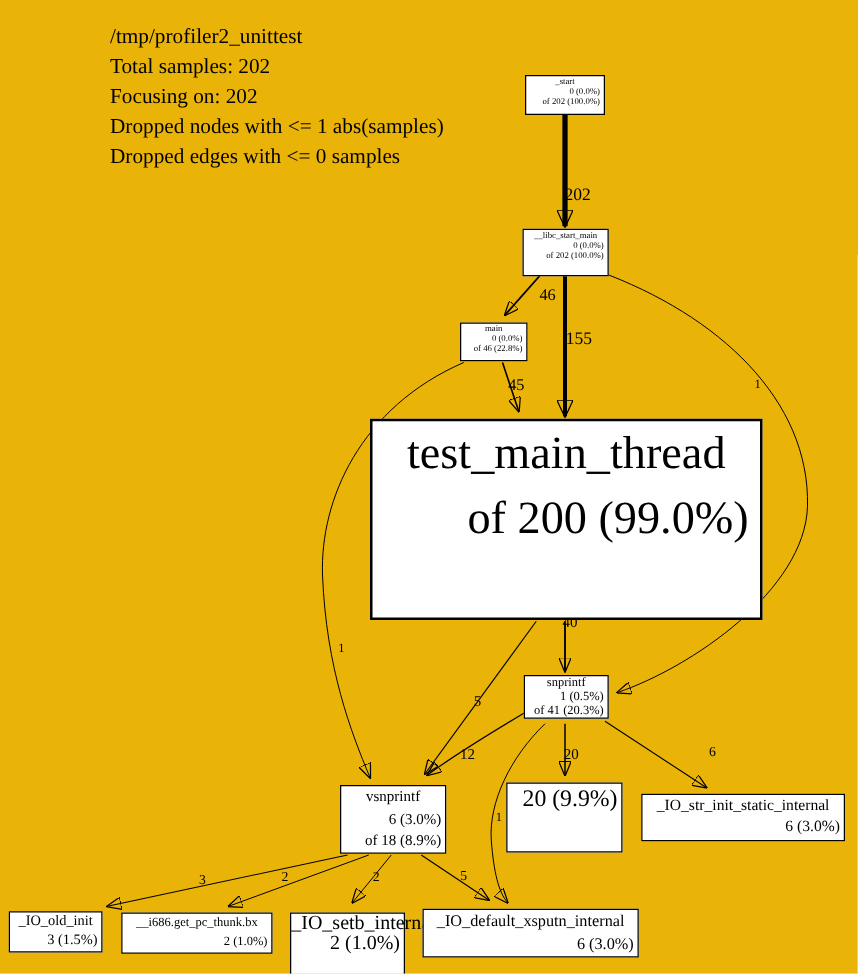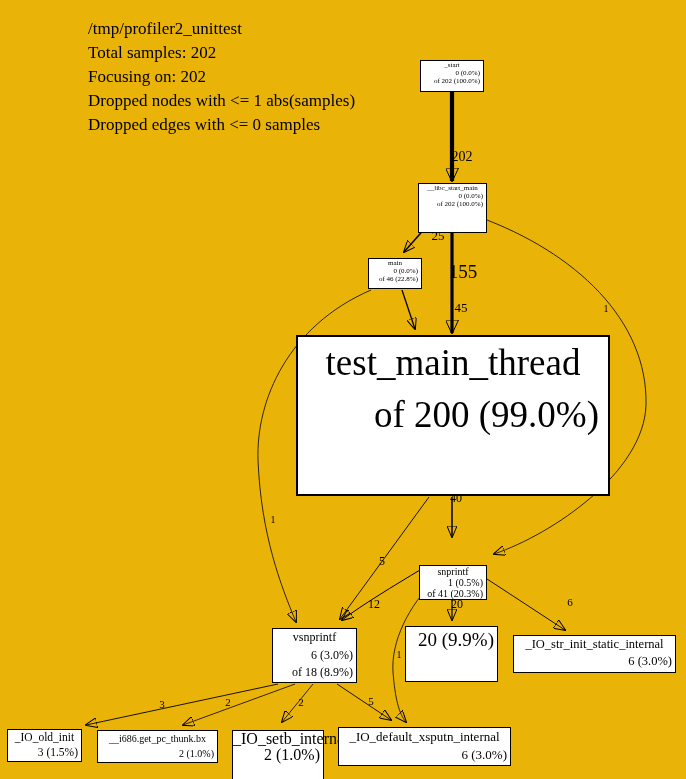--- a/index.html
+++ b/index.html
@@ -59,60 +59,60 @@
     <path d="M452,579 L452,620" stroke-width="1.2" marker-end="url(#ah)"></path>
     <path d="M484,577 L565,630" stroke-width="0.9" marker-end="url(#ah)"></path>
     <path d="M436,579 C408,606 391,642 393,672 C395,698 399,714 406,722" stroke-width="0.8" marker-end="url(#ah)"></path>
     <path d="M278,684 L86,725" stroke-width="0.9" marker-end="url(#ah)"></path>
     <path d="M295,684 L183,725" stroke-width="0.8" marker-end="url(#ah)"></path>
     <path d="M313,684 L282,722" stroke-width="0.8" marker-end="url(#ah)"></path>
     <path d="M337,684 L391,720" stroke-width="0.9" marker-end="url(#ah)"></path>
   </svg>
 
   <span class="elabel" style="left:462px;top:157px;font-size:14px;">202</span>
-  <span class="elabel" style="left:438px;top:236px;font-size:13px;">25</span>
-  <span class="elabel" style="left:463px;top:272px;font-size:19px;">155</span>
+  <span class="elabel" style="left:438px;top:236px;font-size:13px;">46</span>
+  <span class="elabel" style="left:463px;top:272px;font-size:14px;">155</span>
   <span class="elabel" style="left:606px;top:308px;font-size:10px;">1</span>
-  <span class="elabel" style="left:413px;top:308px;font-size:13px;margin-left:48px;">45</span>
+  <span class="elabel" style="left:413px;top:308px;font-size:13px;">45</span>
   <span class="elabel" style="left:273px;top:519px;font-size:10px;">1</span>
   <span class="elabel" style="left:456px;top:498px;font-size:12px;">40</span>
   <span class="elabel" style="left:382px;top:561px;font-size:12px;">5</span>
   <span class="elabel" style="left:374px;top:604px;font-size:12px;">12</span>
   <span class="elabel" style="left:457px;top:604px;font-size:12px;">20</span>
   <span class="elabel" style="left:570px;top:602px;font-size:11px;">6</span>
   <span class="elabel" style="left:399px;top:654px;font-size:10px;">1</span>
   <span class="elabel" style="left:162px;top:704px;font-size:11px;">3</span>
   <span class="elabel" style="left:228px;top:702px;font-size:11px;">2</span>
   <span class="elabel" style="left:301px;top:702px;font-size:11px;">2</span>
   <span class="elabel" style="left:371px;top:701px;font-size:11px;">5</span>
 
   <div class="node" style="left:420px;top:60px;width:64px;height:32px;font-size:7px;line-height:8px;">
     <div class="nm">_start</div>
     <div class="vl">0 (0.0%)</div>
     <div class="vl">of 202 (100.0%)</div>
   </div>
 
-  <div class="node" style="left:418px;top:183px;width:69px;height:50px;font-size:7px;line-height:8px;">
+  <div class="node" style="left:418px;top:183px;width:69px;height:38px;font-size:7px;line-height:8px;">
     <div class="nm">__libc_start_main</div>
     <div class="vl">0 (0.0%)</div>
     <div class="vl">of 202 (100.0%)</div>
   </div>
 
   <div class="node" style="left:368px;top:258px;width:54px;height:31px;font-size:7px;line-height:8px;">
     <div class="nm">main</div>
     <div class="vl">0 (0.0%)</div>
     <div class="vl">of 46 (22.8%)</div>
   </div>
 
   <div class="node big" style="left:296px;top:335px;width:314px;height:161px;font-size:37px;line-height:52px;">
     <div class="nm">test_main_thread</div>
     <div class="vl">of 200 (99.0%)</div>
   </div>
 
-  <div class="node" style="left:419px;top:565px;width:68px;height:35px;font-size:10px;line-height:11px;">
+  <div class="node" style="left:419px;top:540px;width:68px;height:35px;font-size:10px;line-height:11px;">
     <div class="nm">snprintf</div>
     <div class="vl">1 (0.5%)</div>
     <div class="vl">of 41 (20.3%)</div>
   </div>
 
   <div class="node" style="left:272px;top:628px;width:85px;height:55px;font-size:12px;line-height:17.5px;">
     <div class="nm">vsnprintf</div>
     <div class="vl">6 (3.0%)</div>
     <div class="vl">of 18 (8.9%)</div>
   </div>

